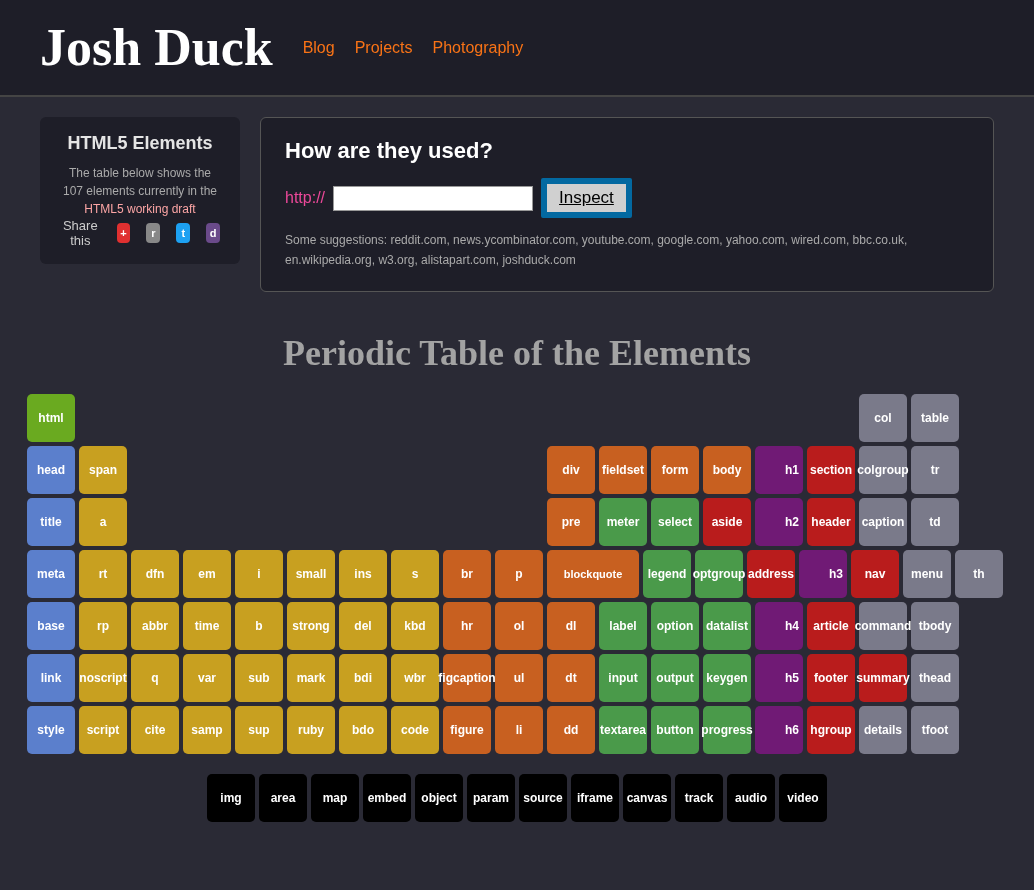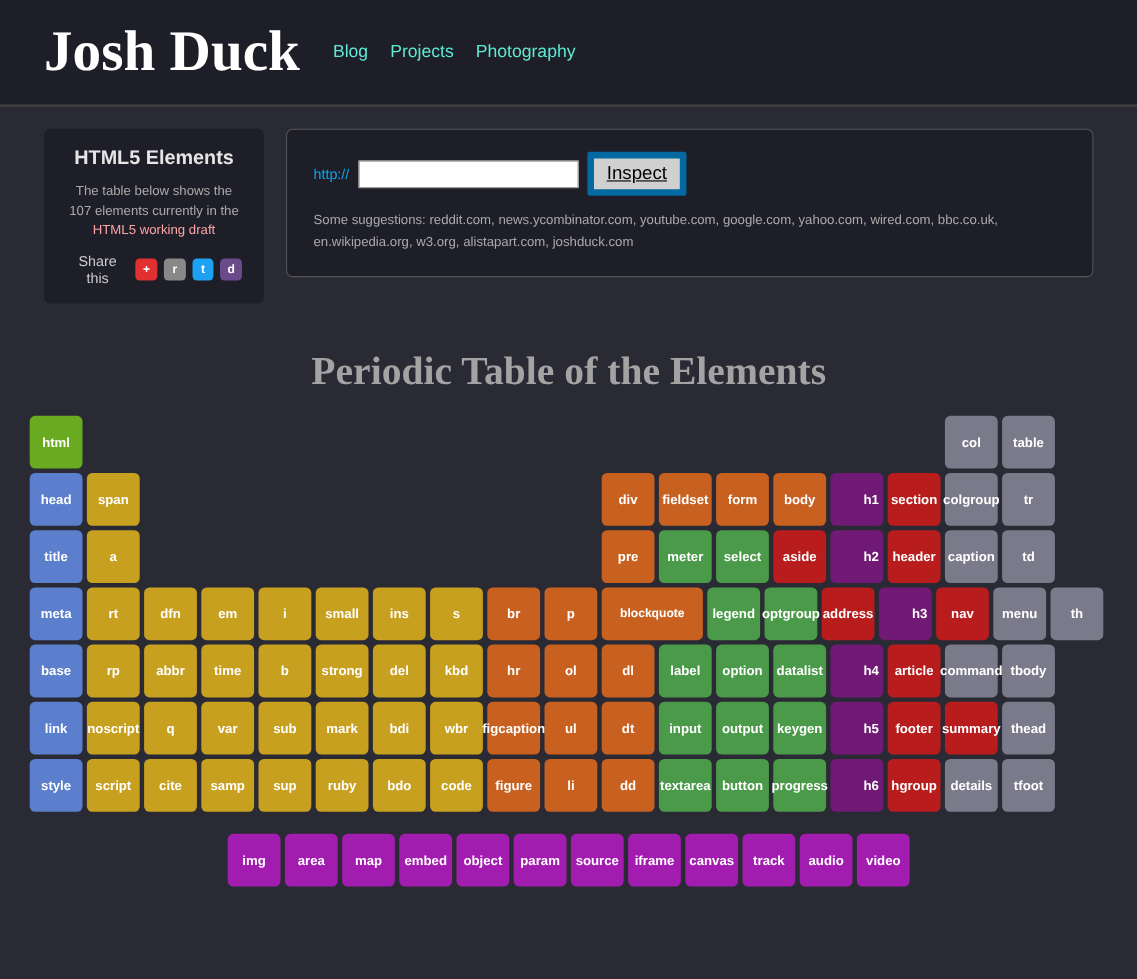--- a/index.html
+++ b/index.html
@@ -23,21 +23,21 @@
       font-weight: bold;
       color: #fff;
       font-family: Georgia, serif;
     }
     #site-nav {
       display: flex;
       gap: 20px;
       align-items: center;
     }
     .nav-link {
-      color: #5eead4;
+      color: #f97316;
       text-decoration: none;
       font-size: 16px;
       cursor: pointer;
     }
 
     
     #info-section {
       display: flex;
       gap: 20px;
       padding: 20px 40px;
@@ -62,22 +62,21 @@
       line-height: 1.5;
     }
     #html5-info a {
       color: #fca5a5;
       text-decoration: none;
     }
     #share-row {
       display: flex;
       align-items: center;
       justify-content: center;
-      gap: 6px;
-      margin-top: 12px;
+      gap: 16px;
     }
     .share-icon {
       width: 20px;
       height: 20px;
       border-radius: 4px;
       display: inline-flex;
       align-items: center;
       justify-content: center;
       font-size: 11px;
       font-weight: bold;
@@ -100,22 +99,22 @@
       color: #fff;
       margin-bottom: 14px;
     }
     #inspect-row {
       display: flex;
       align-items: center;
       gap: 8px;
       margin-bottom: 12px;
     }
     #inspect-prefix {
-      color: #0ea5e9;
-      font-size: 13px;
+      color: #ec4899;
+      font-size: 16px;
     }
     #inspect-input {
       width: 200px;
       padding: 4px 6px;
       background: #fff;
       color: #000;
       border: 1px solid #999;
       font-size: 13px;
     }
     #inspect-btn {
@@ -174,21 +173,21 @@
 
     
     .c-blue    { background: #5b7fcc; }
     .c-green   { background: #4a9a4a; }
     .c-yellow  { background: #c8a020; }
     .c-orange  { background: #c86020; }
     .c-purple  { background: #701a75; padding-left: 26px; }
     .c-teal    { background: #b91c1c; }
     .c-lime    { background: #6aaa20; }
     .c-gray    { background: #7a7a8a; }
-    .c-pink    { background: #a21caf; text-align: right; }
+    .c-pink    { background: #000000; text-align: right; }
 
     .spacer { width: 48px; height: 48px; flex-shrink: 0; visibility: hidden; }
 
     #media-row {
       display: flex;
       gap: 4px;
       justify-content: center;
       margin-top: 20px;
     }
   </style>
@@ -215,20 +214,21 @@
     <div id="share-row">
       <span>Share this</span>
       <span class="share-icon share-icon-add">+</span>
       <span class="share-icon share-icon-reddit">r</span>
       <span class="share-icon share-icon-twitter">t</span>
       <span class="share-icon share-icon-digg">d</span>
     </div>
   </div>
 
   <div id="inspect-box">
+    <h2>How are they used?</h2>
     <div id="inspect-row">
       <span id="inspect-prefix">http://</span>
       <input type="text" id="inspect-input" style="">
       <button id="inspect-btn">Inspect</button>
     </div>
     <div id="suggestions">
       <span>Some suggestions:</span>
       <span>reddit.com, news.ycombinator.com, youtube.com, google.com, yahoo.com, wired.com, bbc.co.uk, en.wikipedia.org, w3.org, alistapart.com, joshduck.com</span>
     </div>
   </div>

